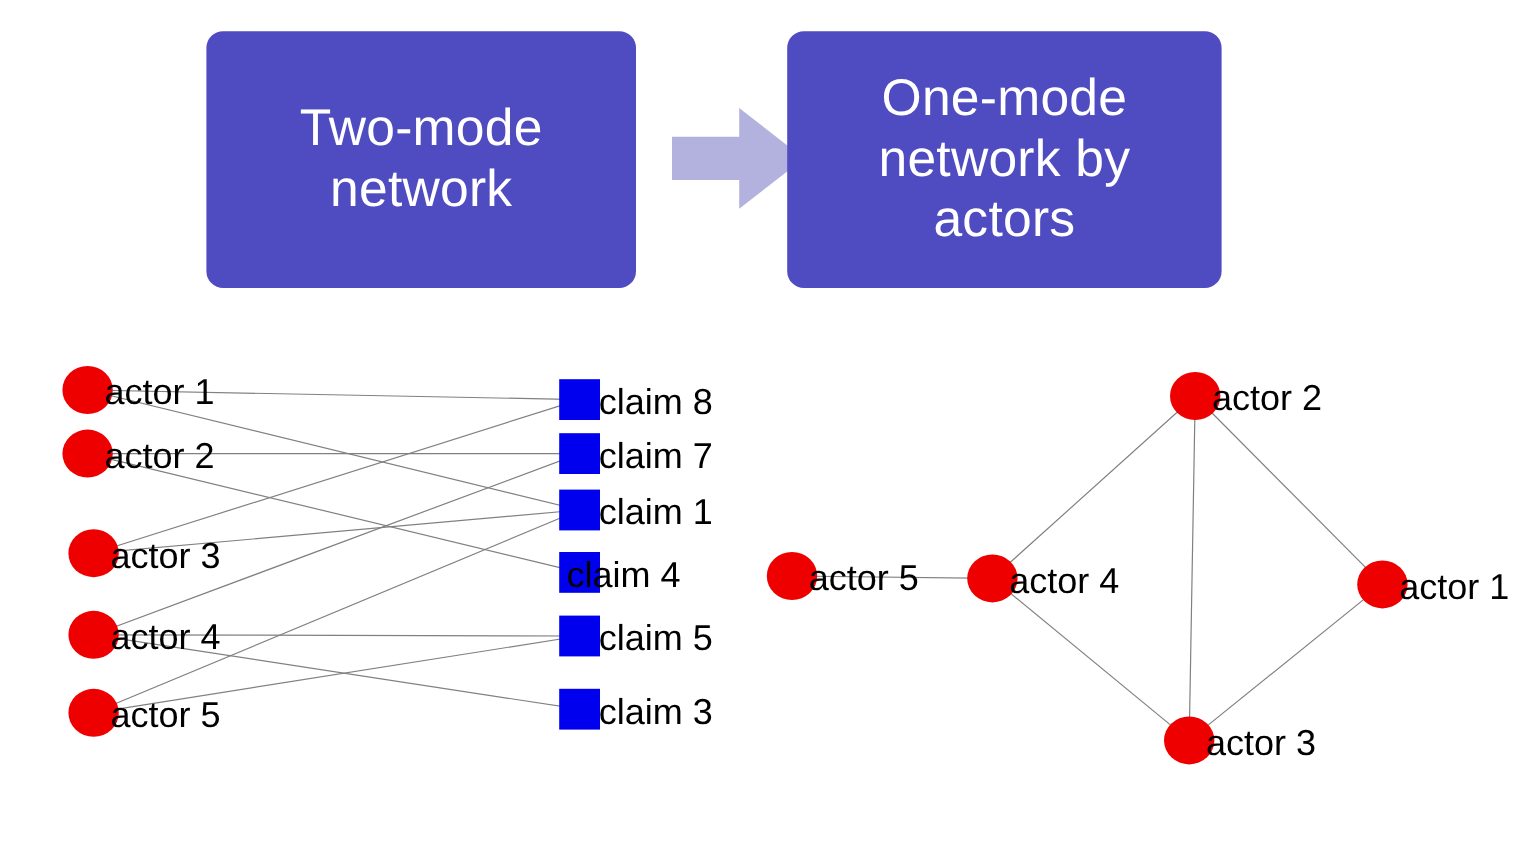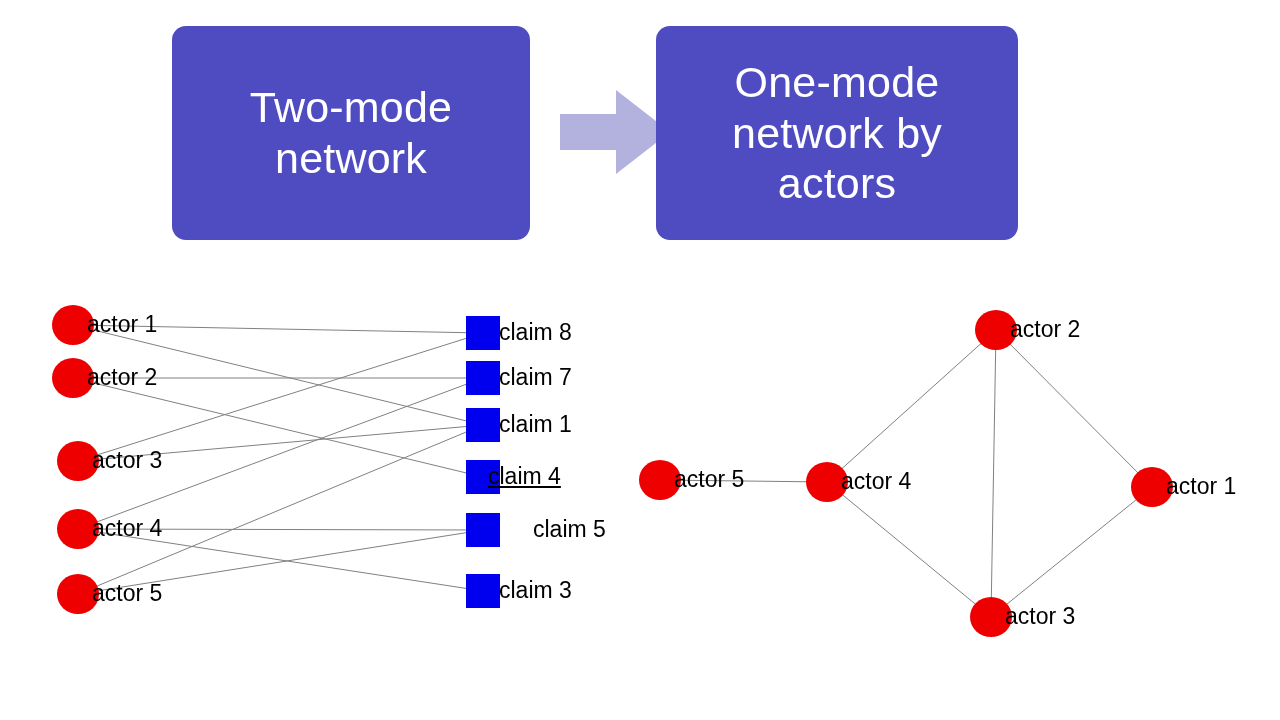--- a/index.html
+++ b/index.html
@@ -28,21 +28,21 @@
   #box-two-mode{left:172px;top:26px;width:358px;height:214px;font-size:43px;}
   #box-one-mode{left:656px;top:26px;width:362px;height:214px;font-size:43px;}
   .flowbox span{display:block;padding:0 18px;}
 
   #arrow-shape{position:absolute;left:560px;top:88px;width:112px;height:88px;}
 
   svg.netlayer{position:absolute;left:0;top:0;width:1280px;height:720px;}
 
   .nodelabel{
     position:absolute;
-    font-size:23px;
+    font-size:30px;
     color:#000000;
     white-space:nowrap;
     font-family:"Liberation Sans", sans-serif;
   }
 </style>
 </head>
 <body>
 
 <div id="stage">
 
@@ -96,22 +96,22 @@
 
   <div id="labels-layer">
       <div class="nodelabel" style="left: 87px; top: 311px;">actor 1</div>
       <div class="nodelabel" style="left: 87px; top: 364px;">actor 2</div>
       <div class="nodelabel" style="left: 92px; top: 447px;">actor 3</div>
       <div class="nodelabel" style="left: 92px; top: 515px;">actor 4</div>
       <div class="nodelabel" style="left: 92px; top: 580px;">actor 5</div>
       <div class="nodelabel" style="left: 499px; top: 319px;">claim 8</div>
       <div class="nodelabel" style="left: 499px; top: 364px;">claim 7</div>
       <div class="nodelabel" style="left: 499px; top: 411px;">claim 1</div>
-      <div class="nodelabel" style="left: 488px; top: 463px; text-decoration: underline;">claim 4</div>
-      <div class="nodelabel" style="left: 499px; top: 516px; margin-left: 34px;">claim 5</div>
+      <div class="nodelabel" style="left: 472px; top: 463px;">claim 4</div>
+      <div class="nodelabel" style="left: 499px; top: 516px;">claim 5</div>
       <div class="nodelabel" style="left: 499px; top: 577px;">claim 3</div>
       <div class="nodelabel" style="left: 1166px; top: 473px;">actor 1</div>
       <div class="nodelabel" style="left: 1010px; top: 316px;">actor 2</div>
       <div class="nodelabel" style="left: 1005px; top: 603px;">actor 3</div>
       <div class="nodelabel" style="left: 841px; top: 468px;">actor 4</div>
       <div class="nodelabel" style="left: 674px; top: 466px;">actor 5</div>
     </div>
 
 </div>
 

